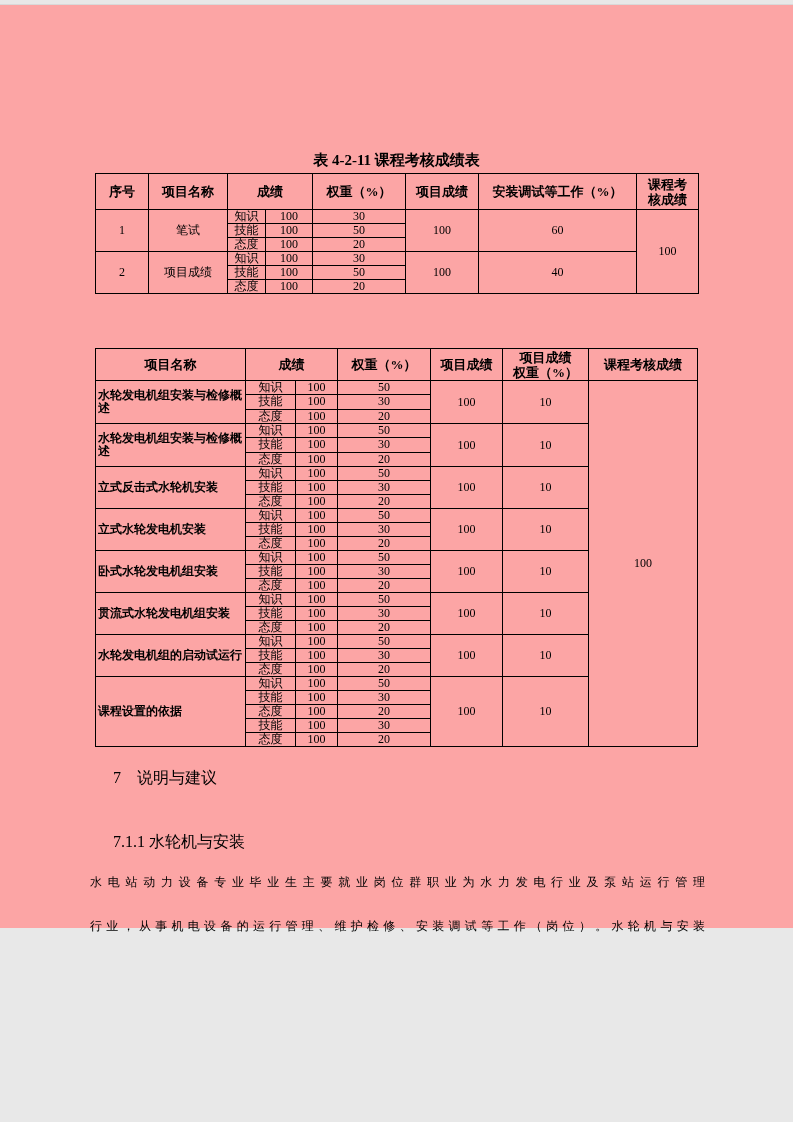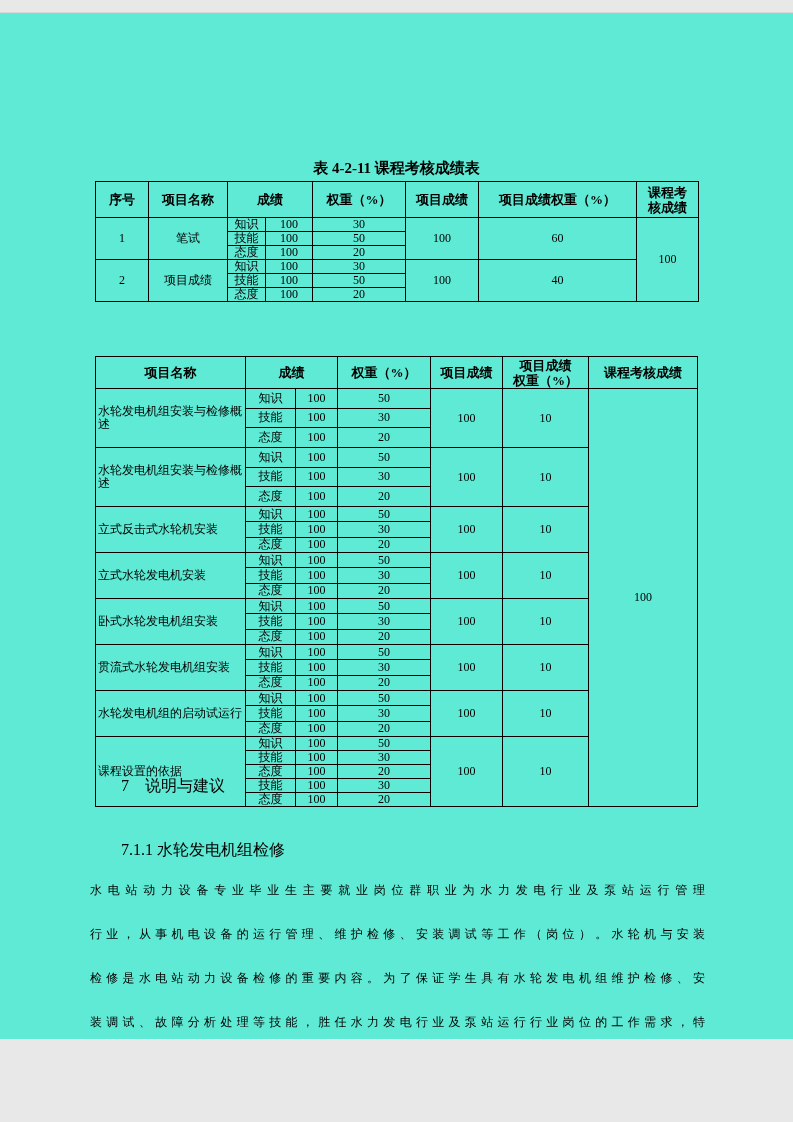--- a/index.html
+++ b/index.html
@@ -1,41 +1,41 @@
 <!DOCTYPE html>
 <html><head>
 <meta charset="utf-8">
 <style>
   * { margin:0; padding:0; box-sizing:border-box; }
   html,body { background:#e8e8e8; }
   .page {
-    position:relative; width:793px; height:1027px; margin:12px auto;
-    background:#5eead4; color:#000;
+    position:relative; width:793px; height:924px; margin:4px auto;
+    background:#fca5a5; color:#000;
     font-family:"Liberation Serif","DejaVu Serif",serif;
     border-top:1px solid #d9d9d9;
   }
   .tbl-title { position:absolute; left:0; width:100%; text-align:center;
     font-weight:bold; font-size:15px; }
   .t1 { top:146px; }
   .t2 { top:321px; }
   table.grid { position:absolute; left:95px; border-collapse:collapse;
     table-layout:fixed; border:1.5px solid #000; }
   #table1 { top:168px; }
   #table2 { top:343px; }
   .grid th, .grid td {
     border:1px solid #000; text-align:center; vertical-align:middle;
     padding:0; font-size:12px; line-height:13px; overflow:hidden;
   }
   .grid th { font-weight:bold; font-size:13px; line-height:15px; white-space:pre-line; }
   #table1 thead th { height:36px;text-align:center; }
   #table1 tbody td { height:12.8px; }
   #table2 thead th { height:32px; }
   #table2 tbody td { height:13.3px; }
-  #table2 td.name-cell { text-align:left; padding:16px 2px; }
-  .h { position:absolute; left:121px; font-size:16px; white-space:pre; }
+  #table2 td.name-cell { text-align:left; padding:8px 2px;font-weight:bold; }
+  .h { position:absolute; left:113px; font-size:16px; white-space:pre; }
   .h1 { top:763px; } .h2 { top:796px; } .h3 { top:827px; }
   .para {
     position:absolute; left:90px; top:855px; width:615px;
     font-size:12px; line-height:44px;
     text-align:justify; text-align-last:justify; white-space:pre-line;
   }
   .pagenum { position:absolute; left:0; top:1038px; width:100%;
     text-align:center; font-size:12.5px;font-family:Liberation Mono, monospace; }
 </style>
 </head>
@@ -56,21 +56,21 @@
         <col style="width:158px">
         <col style="width:62px">
     </colgroup>
     <thead>
       <tr>
         <th>序号</th>
         <th>项目名称</th>
         <th colspan="2">成绩</th>
         <th>权重（%）</th>
         <th>项目成绩</th>
-        <th>项目成绩权重（%）</th>
+        <th>安装调试等工作（%）</th>
         <th>课程考
 核成绩</th>
       </tr>
     </thead>
     <tbody>
         <tr>
           <td rowspan="3">1</td>
           <td rowspan="3" class="name-cell">笔试</td>
           <td>知识</td>
           <td>100</td>
@@ -286,21 +286,21 @@
         </tr>
         <tr>
           <td>态度</td>
           <td>100</td>
           <td>20</td>
         </tr>
       </tbody>
   </table>
 
   <div class="h h1">7　说明与建议</div>
-  <div class="h h3">7.1.1 水轮发电机组检修</div>
+  <div class="h h3">7.1.1 水轮机与安装</div>
 
   <div class="para">水电站动力设备专业毕业生主要就业岗位群职业为水力发电行业及泵站运行管理
 行业，从事机电设备的运行管理、维护检修、安装调试等工作（岗位）。水轮机与安装
 检修是水电站动力设备检修的重要内容。为了保证学生具有水轮发电机组维护检修、安
 装调试、故障分析处理等技能，胜任水力发电行业及泵站运行行业岗位的工作需求，特</div>
 
   <div class="pagenum">68</div>
 </div>
 
 </body></html>

